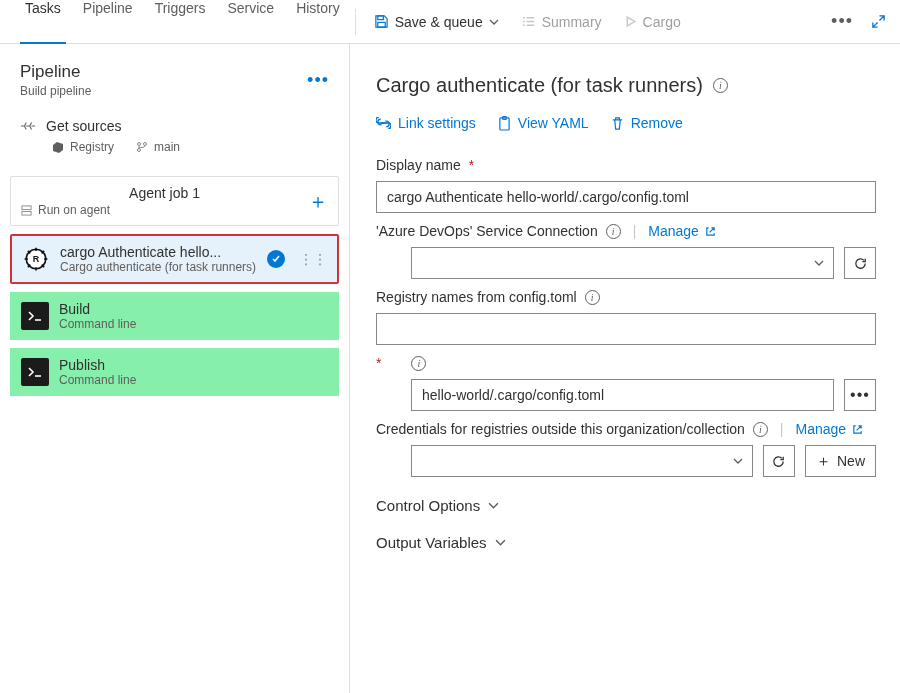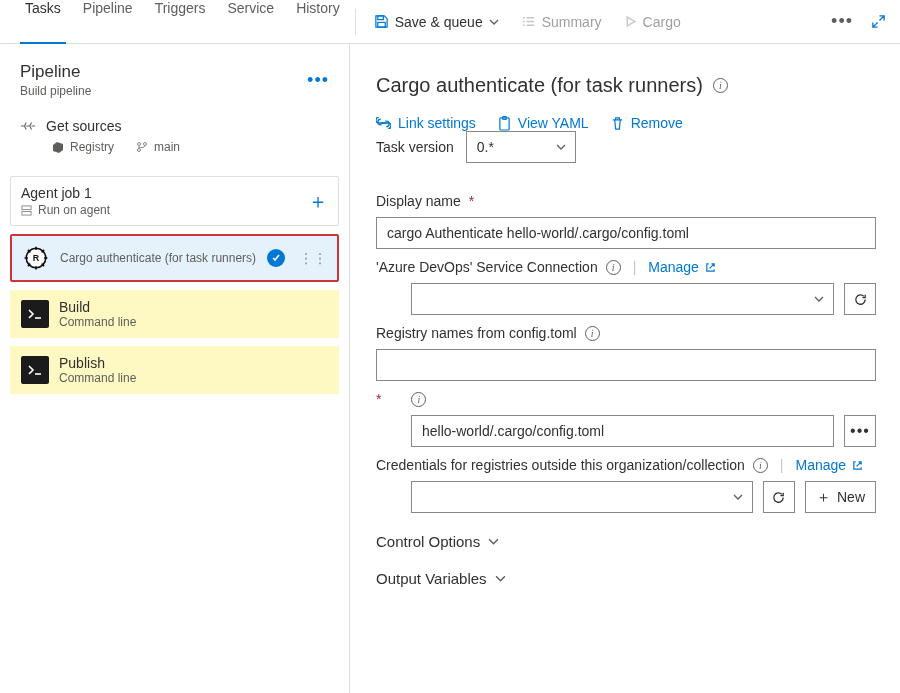--- a/index.html
+++ b/index.html
@@ -124,34 +124,35 @@
   }
   .sources-row2 .mini { display: flex; align-items: center; gap: 6px; }
 
   .agentjob {
     margin: 16px 10px 8px 10px;
     border: 1px solid #e1dfdd;
     border-radius: 2px;
     padding: 8px 10px;
     display: flex;
     align-items: center;
+    text-align: center;
   }
   .agentjob .titles { flex: 1; }
   .aj-title { font-size: 14px; }
   .aj-sub { font-size: 12px; color: #605e5c; display: flex; align-items: center; gap: 6px; margin-top: 2px;}
   .plus { color: #0078d4; font-size: 20px; cursor: pointer; }
 
   .task-row {
     margin: 8px 10px;
     border: 1px solid transparent;
     display: flex;
     align-items: center;
     gap: 10px;
     padding: 8px 10px;
-    background: #fef9c3;
+    background: #86efac;
     cursor: pointer;
   }
   .task-row .ticon {
     width: 28px; height: 28px; flex: none;
     display: flex; align-items: center; justify-content: center;
     border-radius: 2px;
   }
   .task-row .titles { flex: 1; min-width: 0; }
   .task-row .t-title { font-size: 14px; white-space: nowrap; overflow: hidden; text-overflow: ellipsis; }
   .task-row .t-sub { font-size: 12px; color: #605e5c; white-space: nowrap; overflow: hidden; text-overflow: ellipsis;}
@@ -185,20 +186,21 @@
     color: #323130;
   }
   .info-circ {
     width: 15px; height: 15px; border: 1px solid #605e5c; border-radius: 50%;
     display: inline-flex; align-items: center; justify-content: center;
     font-size: 10px; color: #605e5c; font-style: italic; font-family: Georgia, serif;
   }
   .toollinks {
     display: flex;
     gap: 22px;
+    margin-bottom: 26px;
   }
   .toollink { display: inline-flex; align-items: center; gap: 7px; color: #0078d4; cursor: pointer;}
 
   .field-row { margin-bottom: 10px; }
   .field-row .lab {
     display: flex; align-items: center; gap: 8px;
     margin-bottom: 8px; color: #323130;
   }
   .req { color: #a4262c; }
   .pipe { color: #c8c6c4; padding: 0 4px;}
@@ -359,20 +361,21 @@
               <line x1="26" y1="16" x2="30" y2="16"></line>
               <line x1="6" y1="6" x2="9" y2="9"></line>
               <line x1="23" y1="23" x2="26" y2="26"></line>
               <line x1="26" y1="6" x2="23" y2="9"></line>
               <line x1="6" y1="26" x2="9" y2="23"></line>
             </g>
             <text x="16" y="20" text-anchor="middle" font-size="11" font-weight="bold" fill="#111">R</text>
           </svg>
       </div>
       <div class="titles">
+        <div class="t-title">cargo Authenticate hello...</div>
         <div class="t-sub">Cargo authenticate (for task runners)</div>
       </div>
       <span class="check-badge">
         <svg width="10" height="10" viewBox="0 0 10 10">
             <path d="M2 5l2 2 4-5" fill="none" stroke="#fff" stroke-width="1.6"></path>
           </svg>
       </span>
       <span class="grip">⋮⋮</span>
     </div>
 
@@ -425,31 +428,20 @@
         <span>View YAML</span>
       </a>
       <a class="toollink">
         <svg width="13" height="15" viewBox="0 0 14 16">
             <path d="M2 4h10M5 4V2h4v2M4 4l1 10h4l1-10" fill="none" stroke="#0078d4" stroke-width="1.3"></path>
           </svg>
         <span>Remove</span>
       </a>
     </div>
 
-    <div class="tv-row field-row">
-      <span>Task version</span>
-      <div class="select-wrap">
-        <input class="input" readonly="" value="0.*" style="">
-        <span class="caret">
-          <svg width="10" height="10" viewBox="0 0 10 10">
-              <path d="M1 3l4 4 4-4" fill="none" stroke="#605e5c" stroke-width="1.3"></path>
-            </svg>
-        </span>
-      </div>
-    </div>
 
     <div class="field-row">
       <div class="lab">
         <span>Display name</span>
         <span class="req">*</span>
       </div>
       <input class="input" value="cargo Authenticate hello-world/.cargo/config.toml" style="">
     </div>
 
     <div class="field-row">

